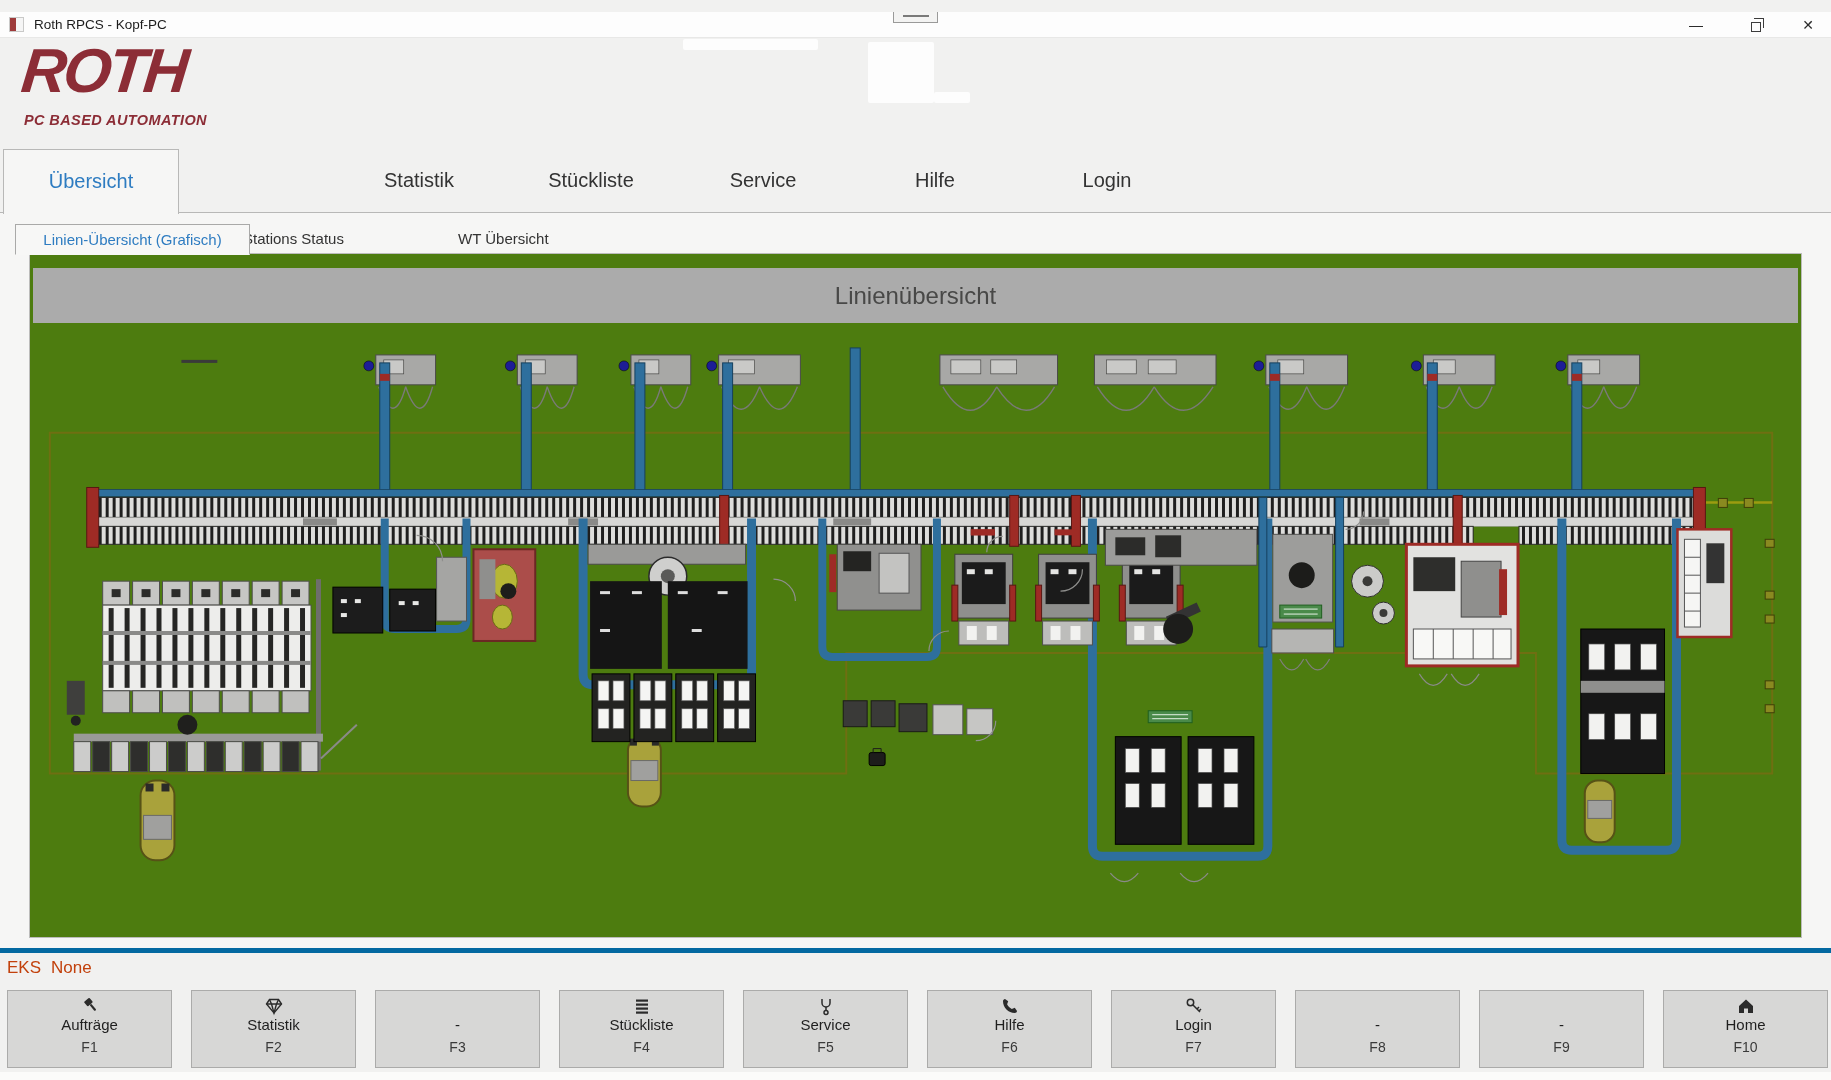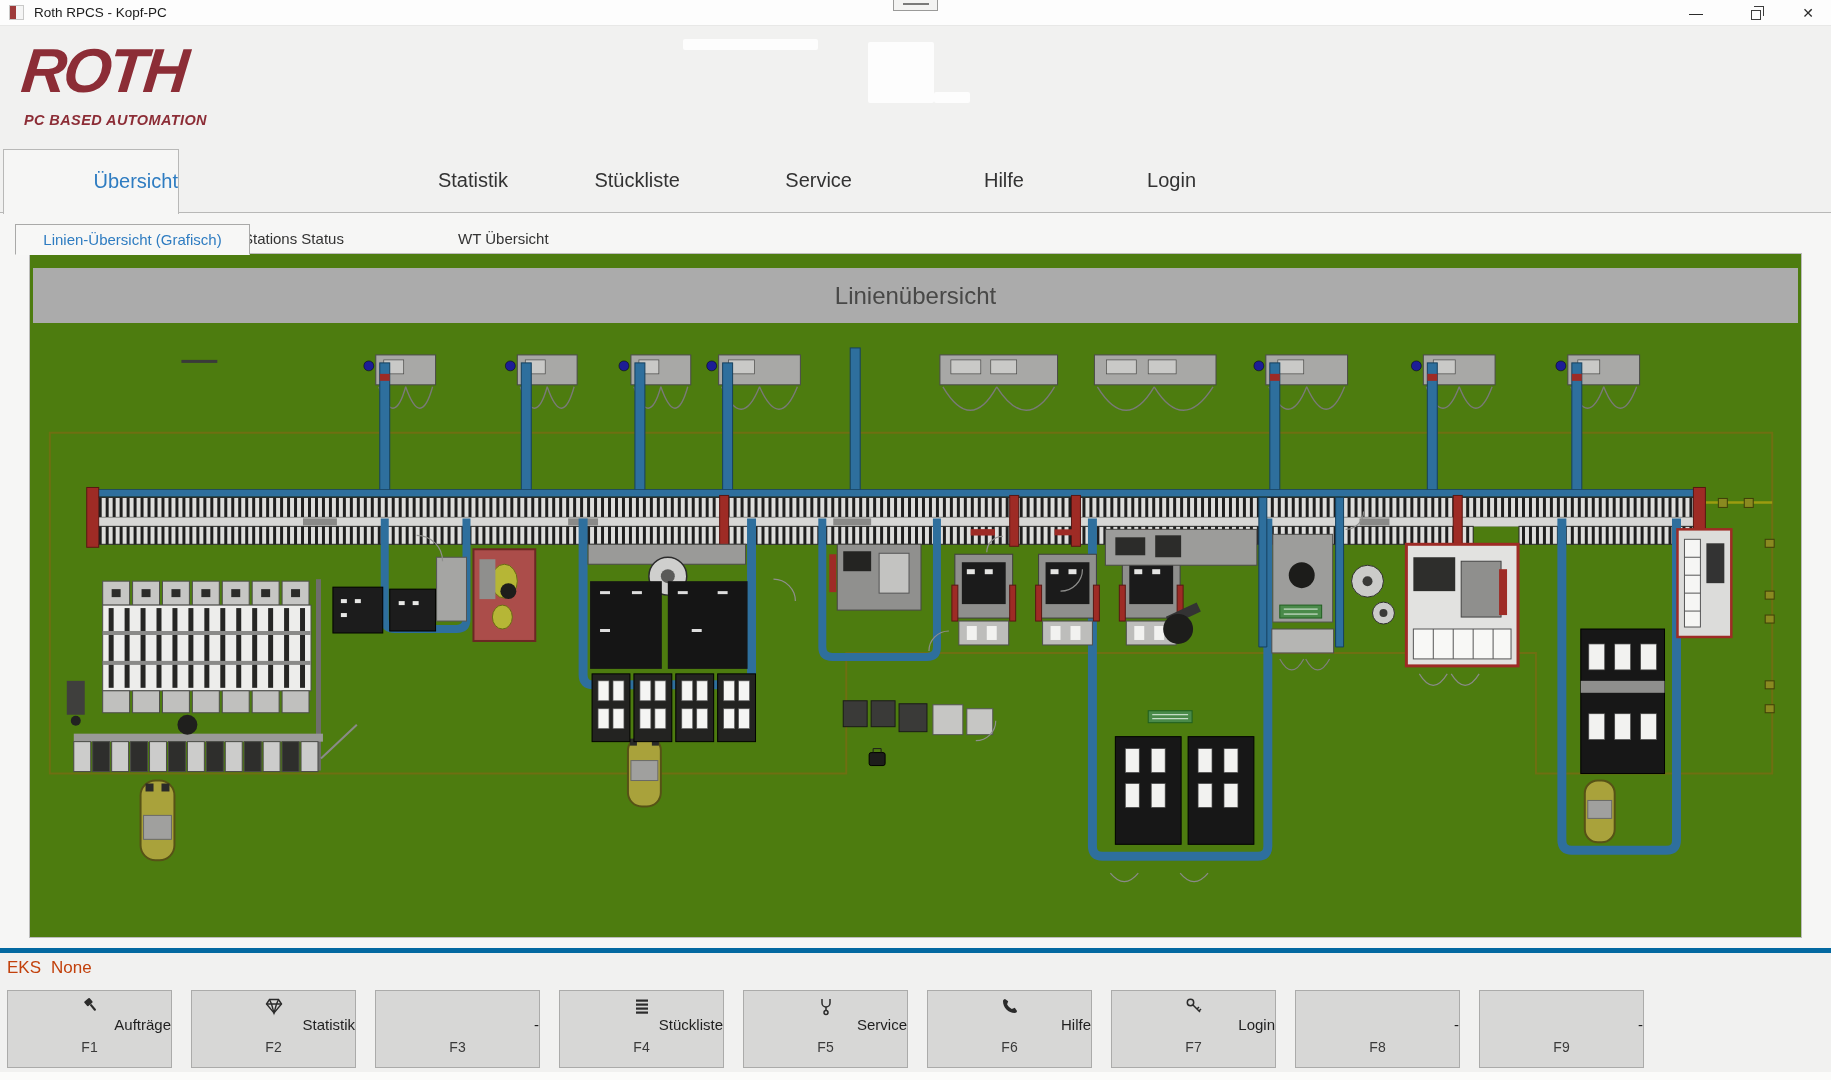--- a/index.html
+++ b/index.html
@@ -1,20 +1,20 @@
 <!DOCTYPE html>
 <html><head>
 <meta charset="utf-8">
 <style>
   * { margin:0; padding:0; box-sizing:border-box; }
   html,body { width:1831px; height:1080px; overflow:hidden; background:#f1f1f0;
               font-family:"Liberation Sans", sans-serif; position:relative; }
 
   
-  .titlebar { position:absolute; left:0; top:0; width:1831px; height:26px;
+  .titlebar { position:absolute; left:0; top:12px; width:1831px; height:26px;
               background:#fdfdfd; border-bottom:1px solid #e8e8e7; z-index:50; }
   .app-icon { position:absolute; left:9px; top:5px; width:15px; height:15px;
               border:1px solid #c9c9c8; background:linear-gradient(to right,#9e3a3a 0 45%,#f5f5f5 45% 100%); }
   .win-title { position:absolute; left:34px; top:0; height:26px; line-height:26px;
                font-size:13.5px; color:#1c1c1c; }
   .tb-widget { position:absolute; left:893px; top:0; width:45px; height:11px;
                background:#f3f3f2; border:1px solid #9a9a99; border-top:none; }
   .tb-widget div { width:26px; margin:3px auto 0; border-top:2px solid #7a7a79; }
   .winbtn { position:absolute; top:0; height:26px; width:40px; text-align:center;
             line-height:26px; font-size:14px; color:#2b2b2b; cursor:default; }
@@ -31,21 +31,21 @@
   .logo { position:absolute; left:22px; top:14px; font-size:62px; font-weight:bold;
           font-style:italic; letter-spacing:-3px; color:#8C2D36; transform:skewX(-6deg);
           line-height:1; }
   .tagline { position:absolute; left:24px; top:86px; font-size:14.5px; font-weight:bold;
              font-style:italic; letter-spacing:.4px; color:#8C2D36; }
   .ghost { position:absolute; background:rgba(255,255,255,.85); border-radius:2px; }
 
   
   .tabbar { position:absolute; left:0; top:148px; width:1831px; height:65px;
             background:#f1f1f0; border-bottom:1px solid #b8b8b7; z-index:5; }
-  .maintab { position:absolute; top:0; height:64px; line-height:64px; text-align:right;
+  .maintab { position:absolute; top:0; height:64px; line-height:64px; text-align:center;
              font-size:20px; color:#333; width:178px; cursor:pointer; }
   .maintab.active { left:3px; top:1px; width:176px; height:65px; line-height:62px;
              background:#f6f6f5; border:1px solid #b8b8b7; border-bottom:none;
              color:#2E7CC1; z-index:6; }
 
   
   .content { position:absolute; left:0; top:213px; width:1831px; height:740px;
              background:#f6f6f5; border-bottom:5px solid #0369a1; }
   .subtab-active { position:absolute; left:15px; top:11px; width:235px; height:31px;
              background:#f7f7f6; border:1px solid #a9a9a8; border-bottom:1px solid #f7f7f6;
@@ -60,21 +60,21 @@
              color:#484847; }
   .diagram-wrap { position:absolute; left:2px; top:76px; width:1767px; height:606px; }
 
   
   .statusrow { position:absolute; left:7px; top:958px; font-size:17px; color:#c2410c; }
   .statusrow span { margin-right:10px; }
   .footer { position:absolute; left:0; top:985px; width:1831px; height:95px; background:#f1f1f0; }
   .fbtn { position:absolute; top:5px; width:165px; height:78px; background:#d7d7d6;
           border:1px solid #ababaa; text-align:center; cursor:pointer; }
   .fbtn .ic { display:block; height:24px; padding-top:5px; }
-  .fbtn .lbl { display:block; font-size:15px; color:#1f1f1f; line-height:20px;text-align:right; }
+  .fbtn .lbl { display:block; font-size:15px; color:#1f1f1f; line-height:20px; }
   .fbtn .fk  { display:block; font-size:14px; color:#3a3a3a; line-height:24px; }
   .bottomstrip { position:absolute; left:0; top:1072px; width:1831px; height:8px; background:#fbfbfa; }
 </style>
 </head>
 <body>
 
 <div class="titlebar">
   <div class="app-icon"></div>
   <div class="win-title">Roth RPCS - Kopf-PC</div>
   <div class="tb-widget">
@@ -584,14 +584,21 @@
   <div class="fbtn" style="left:1295px;">
     <span class="ic"></span>
     <span class="lbl">-</span>
     <span class="fk">F8</span>
   </div>
   <div class="fbtn" style="left:1479px;">
     <span class="ic"></span>
     <span class="lbl">-</span>
     <span class="fk">F9</span>
   </div>
+  <div class="fbtn" style="left:1663px;">
+    <span class="ic"><svg width="20" height="20" viewBox="0 0 20 20">
+          <path d="M3,10 L10,3.5 L17,10 V17 H12 V12.5 H8 V17 H3 Z" fill="#2b2b2b"></path>
+        </svg></span>
+    <span class="lbl">Home</span>
+    <span class="fk">F10</span>
+  </div>
 </div>
 <div class="bottomstrip"></div>
 
 </body></html>

